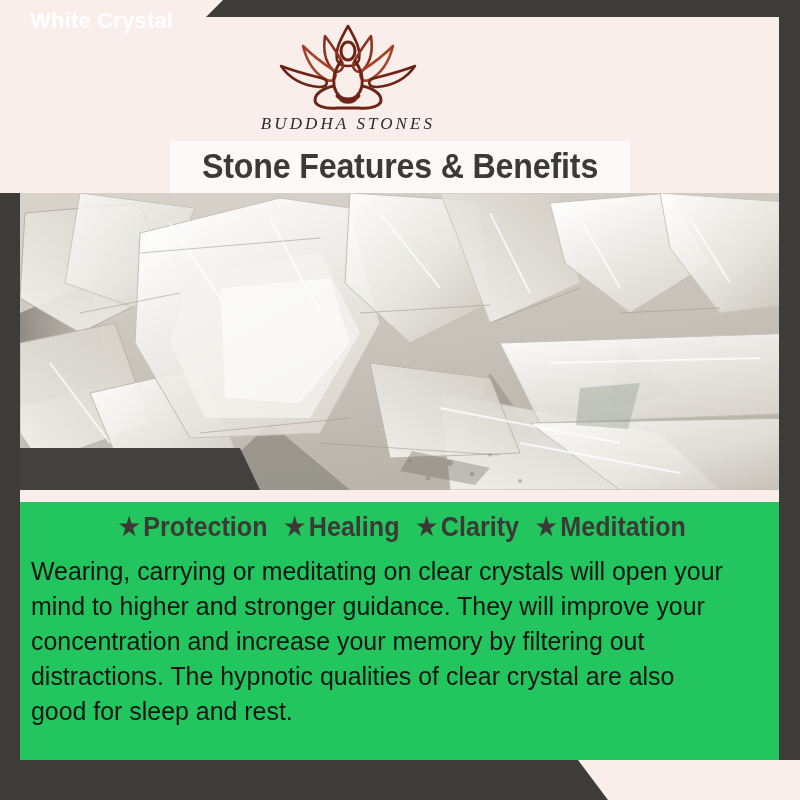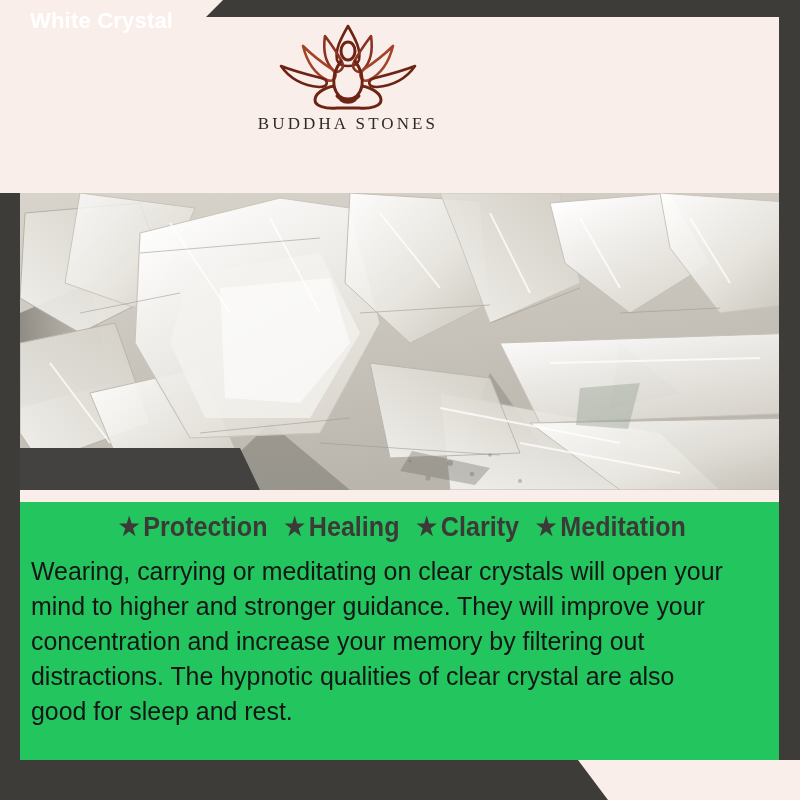--- a/index.html
+++ b/index.html
@@ -64,20 +64,21 @@
     left: 0; top: 0;
     width: 800px; height: 193px;
     background: #faeeeb;
     z-index: 2;
   }
   .logo-wrap {
     position: absolute;
     left: 0; top: 20px;
     width: 696px;
     text-align: center;
+    font-style: italic;
   }
   .logo-mark {
     display: block;
     margin: 0 auto;
     width: 170px;
     height: 92px;
   }
   .logo-text {
     display: block;
     margin-top: 2px;
@@ -228,20 +229,23 @@
           <path d="M71 66 C 60 68, 52 74, 52 80 C 52 86, 62 89, 74 88 L 96 88 C 108 89, 118 86, 118 80 C 118 74, 110 68, 99 66"></path>
 
           <path d="M74 76 C 79 82, 91 82, 96 76"></path>
           <path d="M78 80 C 82 83, 88 83, 92 80"></path>
         </g>
       </svg>
       <span class="logo-text">BUDDHA STONES</span>
     </div>
   </div>
 
+  <div class="title-box">
+    <div class="title-text">Stone Features &amp; Benefits</div>
+  </div>
 
   <div class="photo">
     <svg width="780" height="297" viewBox="0 0 780 297">
       <defs>
         <linearGradient id="bgq" x1="0" y1="0" x2="0.4" y2="1">
           <stop offset="0" stop-color="#d8d4cc"></stop>
           <stop offset="0.5" stop-color="#cbc6bd"></stop>
           <stop offset="1" stop-color="#b9b5ad"></stop>
         </linearGradient>
         <linearGradient id="c1" x1="0" y1="0" x2="1" y2="1">

